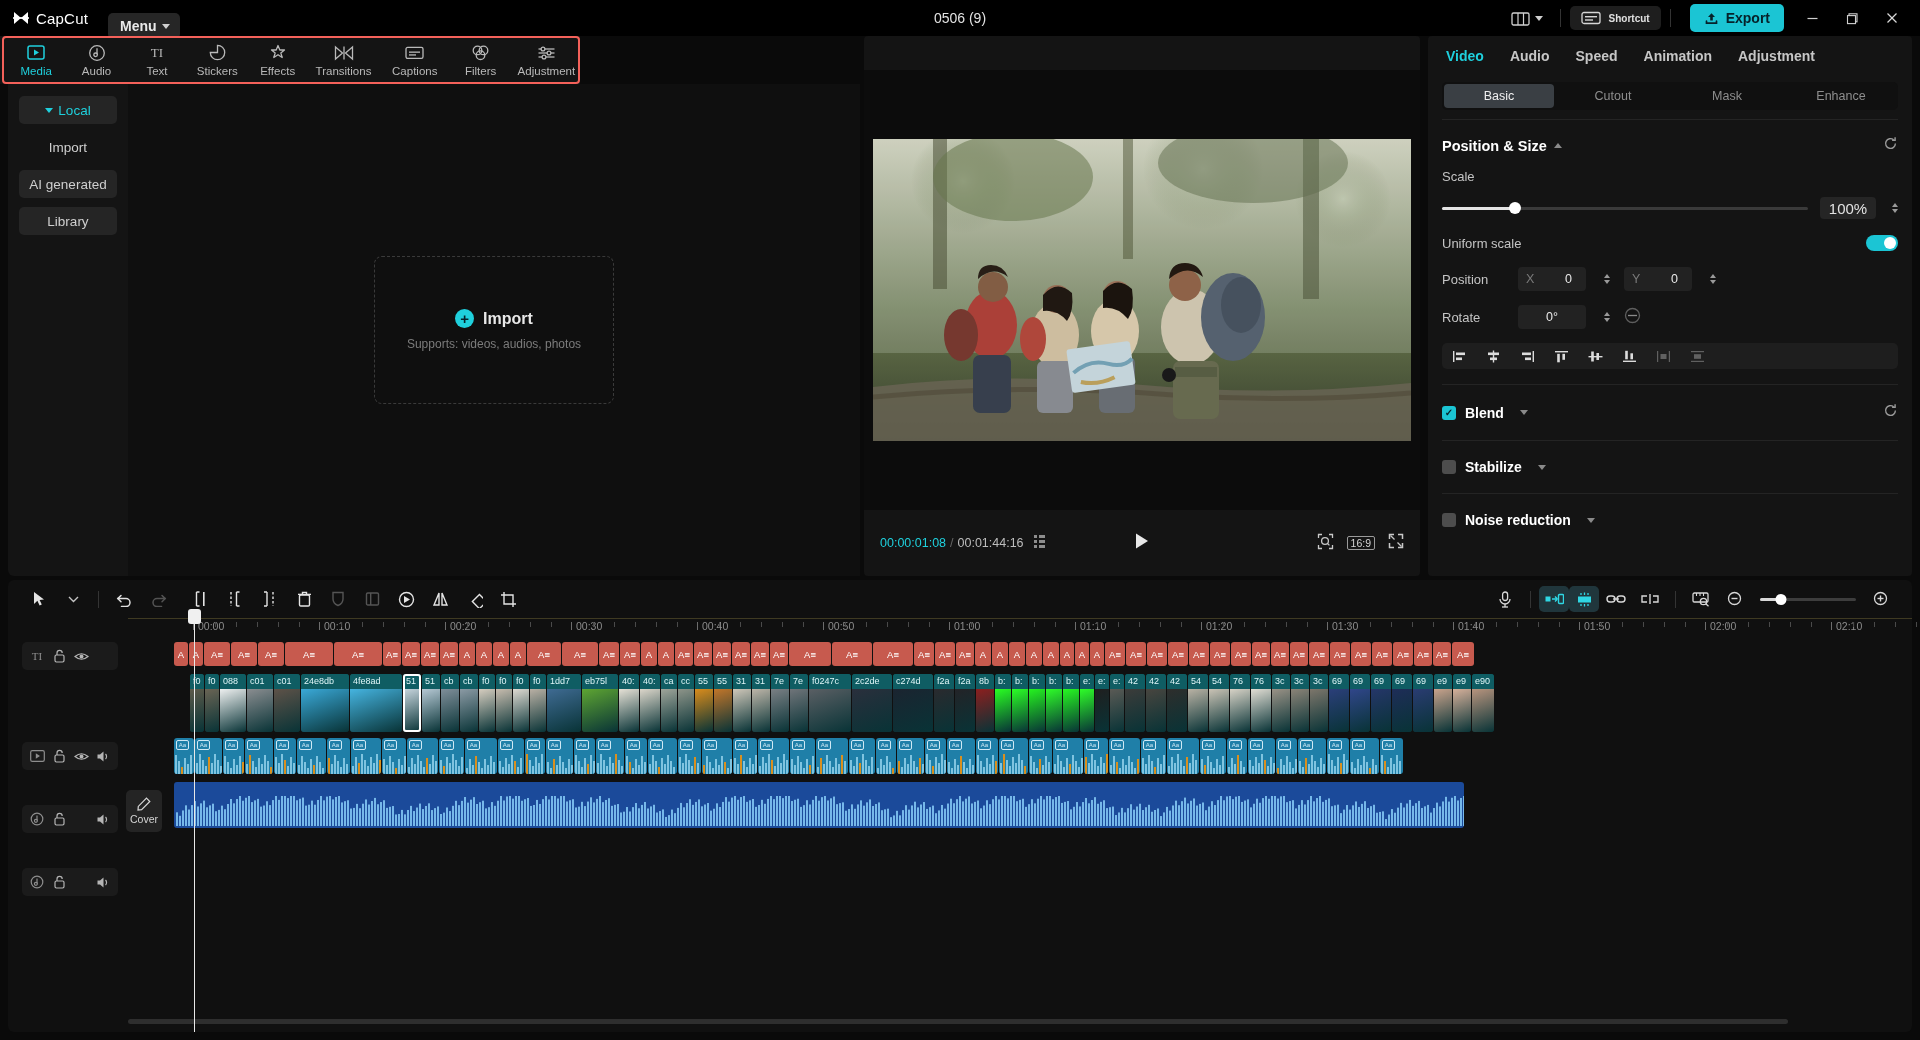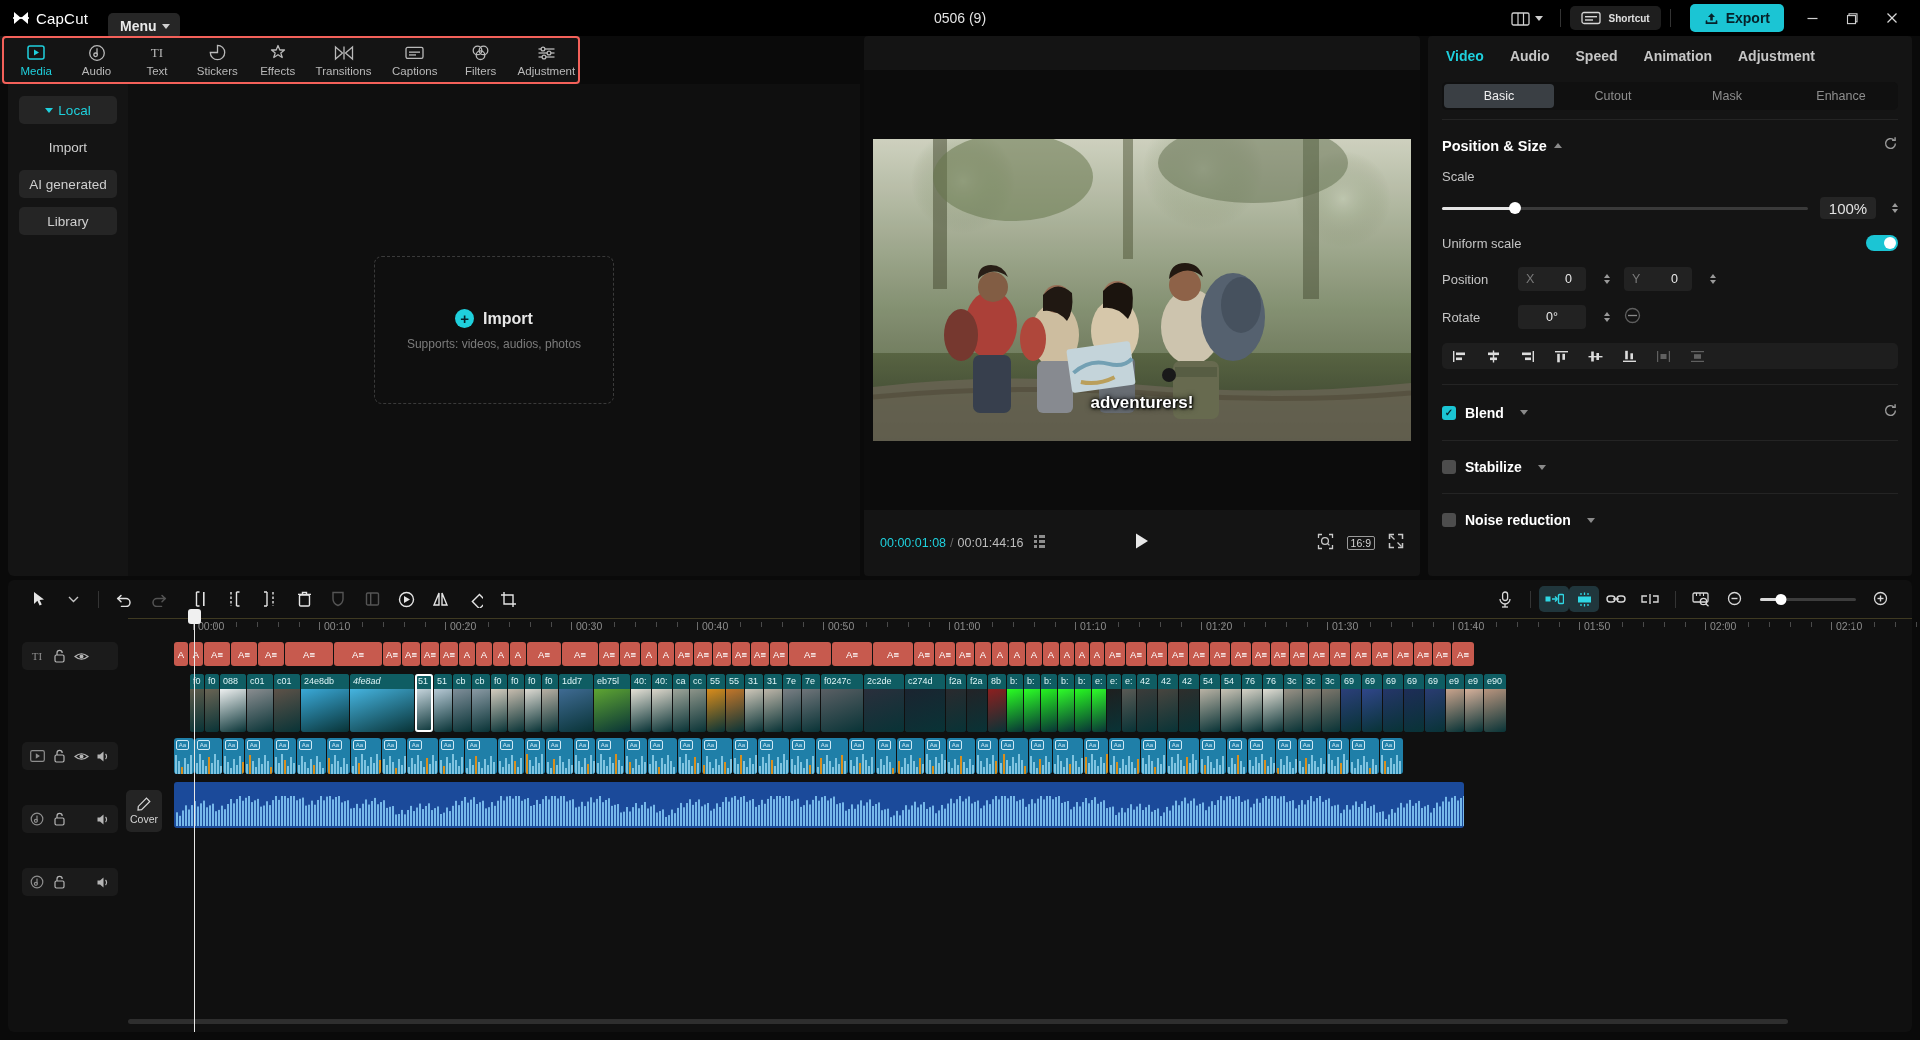--- a/index.html
+++ b/index.html
@@ -504,21 +504,20 @@
           </g>
 
           <g>
             <rect x="196" y="206" width="64" height="44" rx="3" fill="#cfe0e6" transform="rotate(-8 228 228)"></rect>
             <path d="M200 230 q18 -12 36 -4 q14 6 24 -2" stroke="#7aa9bd" stroke-width="4" fill="none" transform="rotate(-8 228 228)"></path>
             <path d="M206 240 q16 6 34 0" stroke="#c4a860" stroke-width="4" fill="none" transform="rotate(-8 228 228)"></path>
           </g>
 
           <rect width="538" height="302" fill="#000" opacity=".05"></rect>
         </svg>
-        <div class="caption-text">adventurers!</div>
       </div>
     </div>
     <div class="player-ctrl">
       <span class="tc tc-cur">00:00:01:08</span>
       <span class="tc tc-sep">/</span>
       <span class="tc tc-tot">00:01:44:16</span>
       <span style="margin-left:10px">
         <svg width="16" height="13" viewBox="0 0 16 13">
           <rect x="0" y="0" width="3" height="3" fill="#8d8d8d"></rect>
             <rect x="0" y="5" width="3" height="3" fill="#8d8d8d"></rect>
@@ -1159,21 +1158,21 @@
             <div class="vthumb" style="background: linear-gradient(160deg, rgb(138, 141, 144) 0%, rgba(0, 0, 0, 0.45) 100%);"></div>
           </div>
           <div class="vclip" style="width: 26px;">
             <div class="vlabel">c01</div>
             <div class="vthumb" style="background: linear-gradient(160deg, rgb(94, 82, 72) 0%, rgba(0, 0, 0, 0.45) 100%);"></div>
           </div>
           <div class="vclip" style="width: 48px;">
             <div class="vlabel">24e8db</div>
             <div class="vthumb" style="background: linear-gradient(160deg, rgb(58, 169, 216) 0%, rgba(0, 0, 0, 0.45) 100%);"></div>
           </div>
-          <div class="vclip" style="width: 64px; font-style: italic;">
+          <div class="vclip" style="width: 52px;">
             <div class="vlabel">4fe8ad</div>
             <div class="vthumb" style="background: linear-gradient(160deg, rgb(69, 180, 224) 0%, rgba(0, 0, 0, 0.45) 100%);"></div>
           </div>
           <div class="vclip sel" style="width: 18px;">
             <div class="vlabel">51</div>
             <div class="vthumb" style="background: linear-gradient(160deg, rgb(200, 214, 222) 0%, rgba(0, 0, 0, 0.45) 100%);"></div>
           </div>
           <div class="vclip" style="width: 18px;">
             <div class="vlabel">51</div>
             <div class="vthumb" style="background: linear-gradient(160deg, rgb(182, 200, 212) 0%, rgba(0, 0, 0, 0.45) 100%);"></div>

